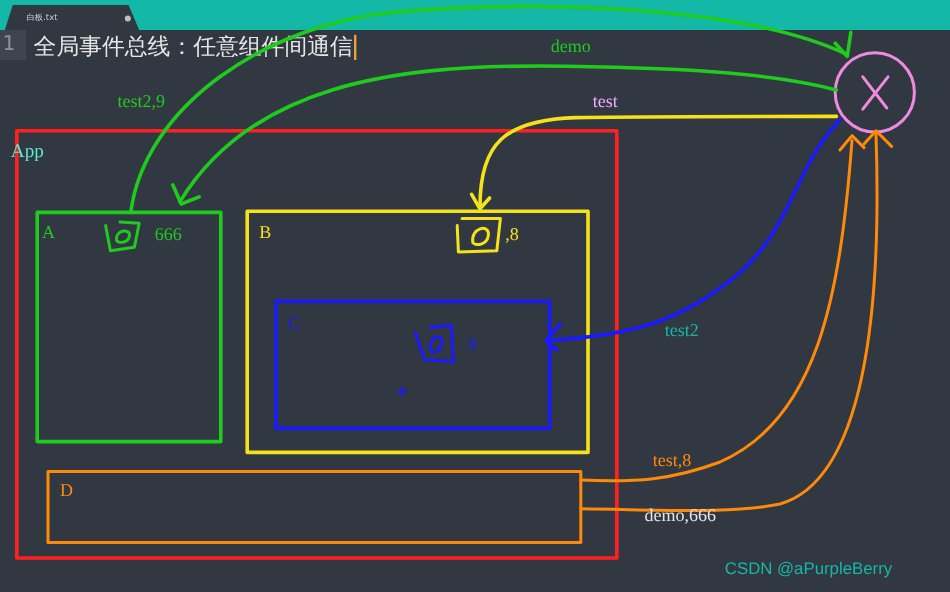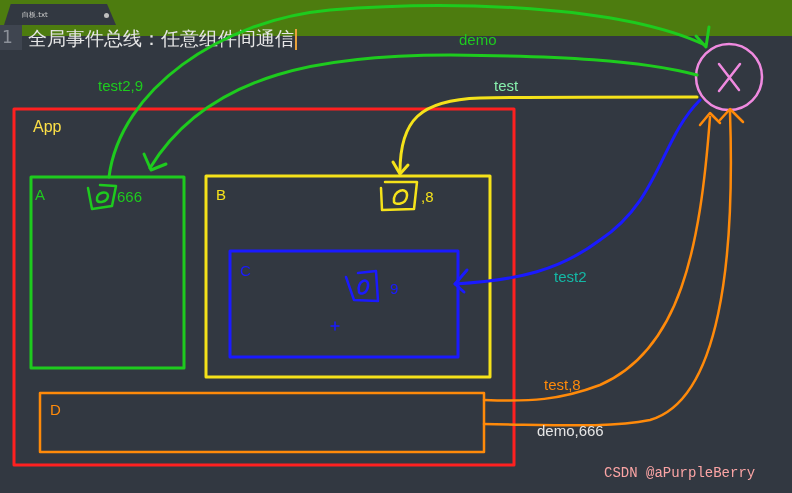--- a/index.html
+++ b/index.html
@@ -1,27 +1,27 @@
 <!DOCTYPE html>
 <html><head>
 <meta charset="utf-8">
 <style>
   html, body { margin:0; padding:0; }
   body { width:792px; height:493px; position:relative; overflow:hidden; background:#323841; font-family:"DejaVu Sans", sans-serif; }
-  .tabbar { position:absolute; left:0; top:0; width:792px; height:36px; background:#4d7c0f; }
+  .tabbar { position:absolute; left:0; top:0; width:792px; height:25px; background:#14b8a6; }
   .tab { position:absolute; left:4px; top:4px; width:112px; height:21px; background:#323841; clip-path:polygon(6% 0,92% 0,100% 100%,0 100%); }
   .tab-label { position:absolute; left:18px; top:6px; font-size:7px; color:#d0d0d0; }
   .tab-dot { position:absolute; left:100px; top:9px; width:5px; height:5px; border-radius:50%; background:#bfbfbf; }
   .gutter { position:absolute; left:0; top:25px; width:22px; height:25px; background:#3f4550; }
   .line-no { position:absolute; left:2px; top:27px; font-size:17px; color:#8c919a; }
   .line-text { position:absolute; left:28px; top:26px; font-size:19px; color:#e6e6e6; font-family:"DejaVu Sans", sans-serif; white-space:nowrap; }
   .caret { display:inline-block; width:2px; height:21px; background:#e8a13a; vertical-align:middle; margin-left:1px; }
   svg { position:absolute; left:0; top:0; }
-  .lbl { position:absolute; font-family:Liberation Sans, sans-serif; font-size:15px; white-space:nowrap; }
-  .watermark { position:absolute; left:604px; top:465px; font-family:Liberation Mono, monospace; font-size:14px; color:#fca5a5; }
+  .lbl { position:absolute; font-family:Liberation Serif, serif; font-size:15px; white-space:nowrap; }
+  .watermark { position:absolute; left:604px; top:465px; font-family:Liberation Sans, sans-serif; font-size:14px; color:#14b8a6; }
 </style>
 </head>
 <body>
 
 <div class="tabbar">
   <div class="tab">
     <span class="tab-label">白板.txt</span>
     <span class="tab-dot"></span>
   </div>
 </div>
@@ -63,29 +63,29 @@
   <path d="M700 100 C660 140 660 200 600 240 C560 270 520 280 455 284" stroke="#1a1aff" stroke-width="3"></path>
   <path d="M467 270 L455 284 L464 292" stroke="#1a1aff" stroke-width="3"></path>
 
   <path d="M484 400 C530 402 560 400 600 385 C680 350 700 250 710 117" stroke="#ff8a0a" stroke-width="2.5"></path>
   <path d="M700 125 L710 113 L720 123" stroke="#ff8a0a" stroke-width="2.5"></path>
 
   <path d="M484 424 C560 425 610 428 650 420 C720 400 735 260 730 112" stroke="#ff8a0a" stroke-width="2.5"></path>
   <path d="M720 120 L730 109 L743 122" stroke="#ff8a0a" stroke-width="2.5"></path>
 </svg>
 
-<span class="lbl" style="left:33px;top:118px;color:#fde047;font-size:16px;">App</span>
+<span class="lbl" style="left:9px;top:118px;color:#5eead4;font-size:16px;">App</span>
 <span class="lbl" style="left:35px;top:186px;color:#1ecb1e;">A</span>
-<span class="lbl" style="left:117px;top:188px;color:#1ecb1e;">666</span>
+<span class="lbl" style="left:129px;top:188px;color:#1ecb1e;">666</span>
 <span class="lbl" style="left:216px;top:186px;color:#f5e21a;">B</span>
 <span class="lbl" style="left:421px;top:188px;color:#f5e21a;">,8</span>
 <span class="lbl" style="left:240px;top:262px;color:#1a1aff;">C</span>
 <span class="lbl" style="left:390px;top:280px;color:#1a1aff;">9</span>
 <span class="lbl" style="left:50px;top:401px;color:#ff8a0a;">D</span>
 
 <span class="lbl" style="left:98px;top:77px;color:#1ecb1e;">test2,9</span>
 <span class="lbl" style="left:459px;top:31px;color:#1ecb1e;">demo</span>
-<span class="lbl" style="left:494px;top:77px;color:#86efac;">test</span>
+<span class="lbl" style="left:494px;top:77px;color:#f0abfc;">test</span>
 <span class="lbl" style="left:554px;top:268px;color:#14b8a6;">test2</span>
 <span class="lbl" style="left:544px;top:376px;color:#ff8a0a;">test,8</span>
 <span class="lbl" style="left:537px;top:422px;color:#e5e5e5;">demo,666</span>
 
 <span class="watermark">CSDN @aPurpleBerry</span>
 
 </body></html>

